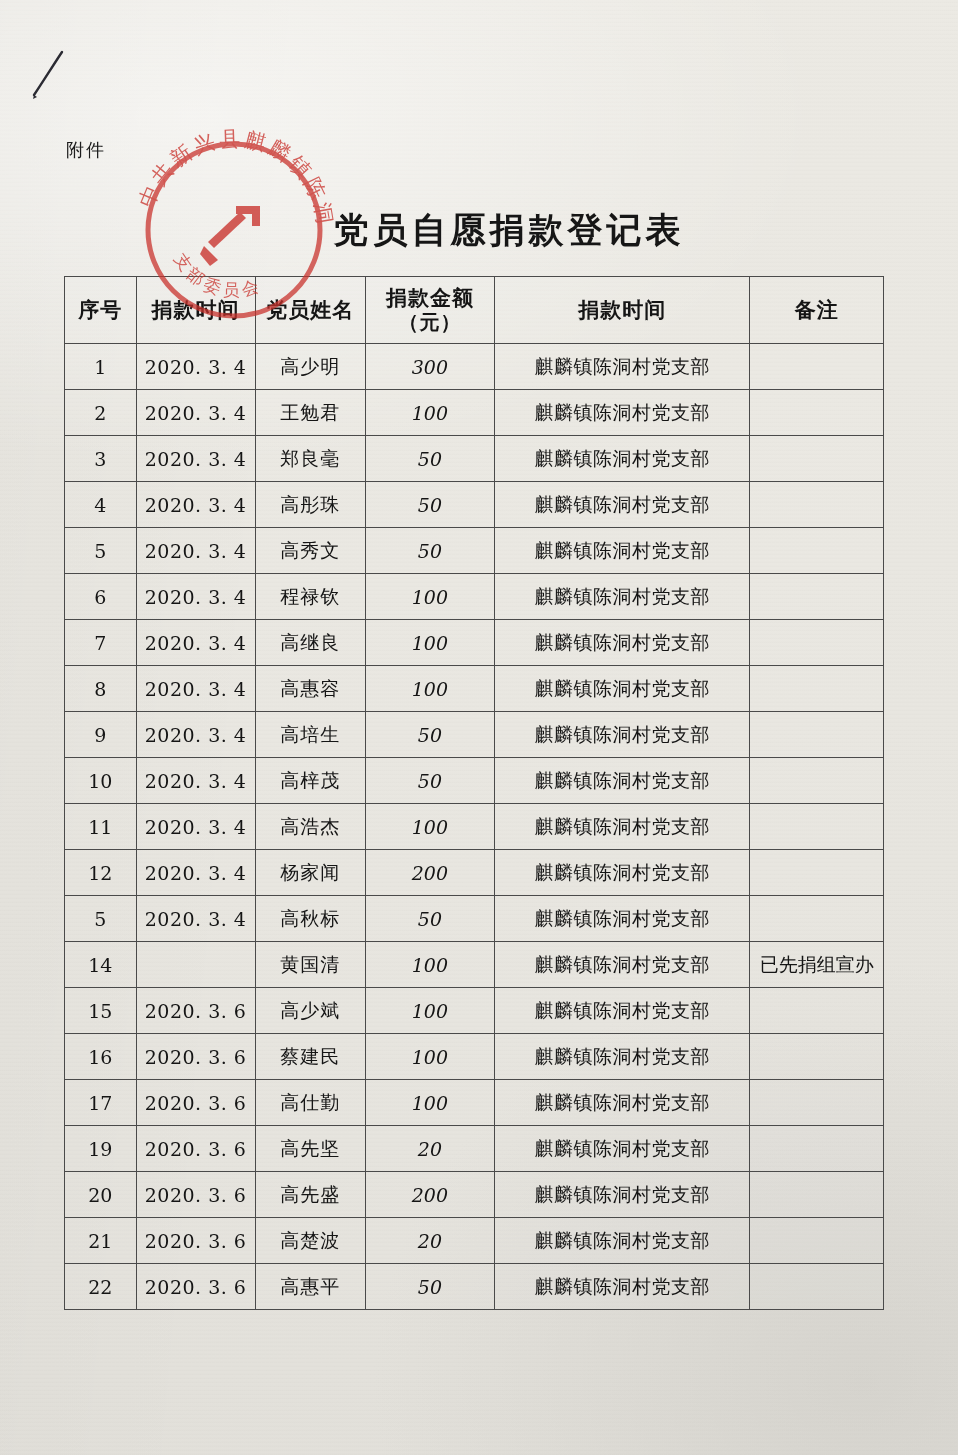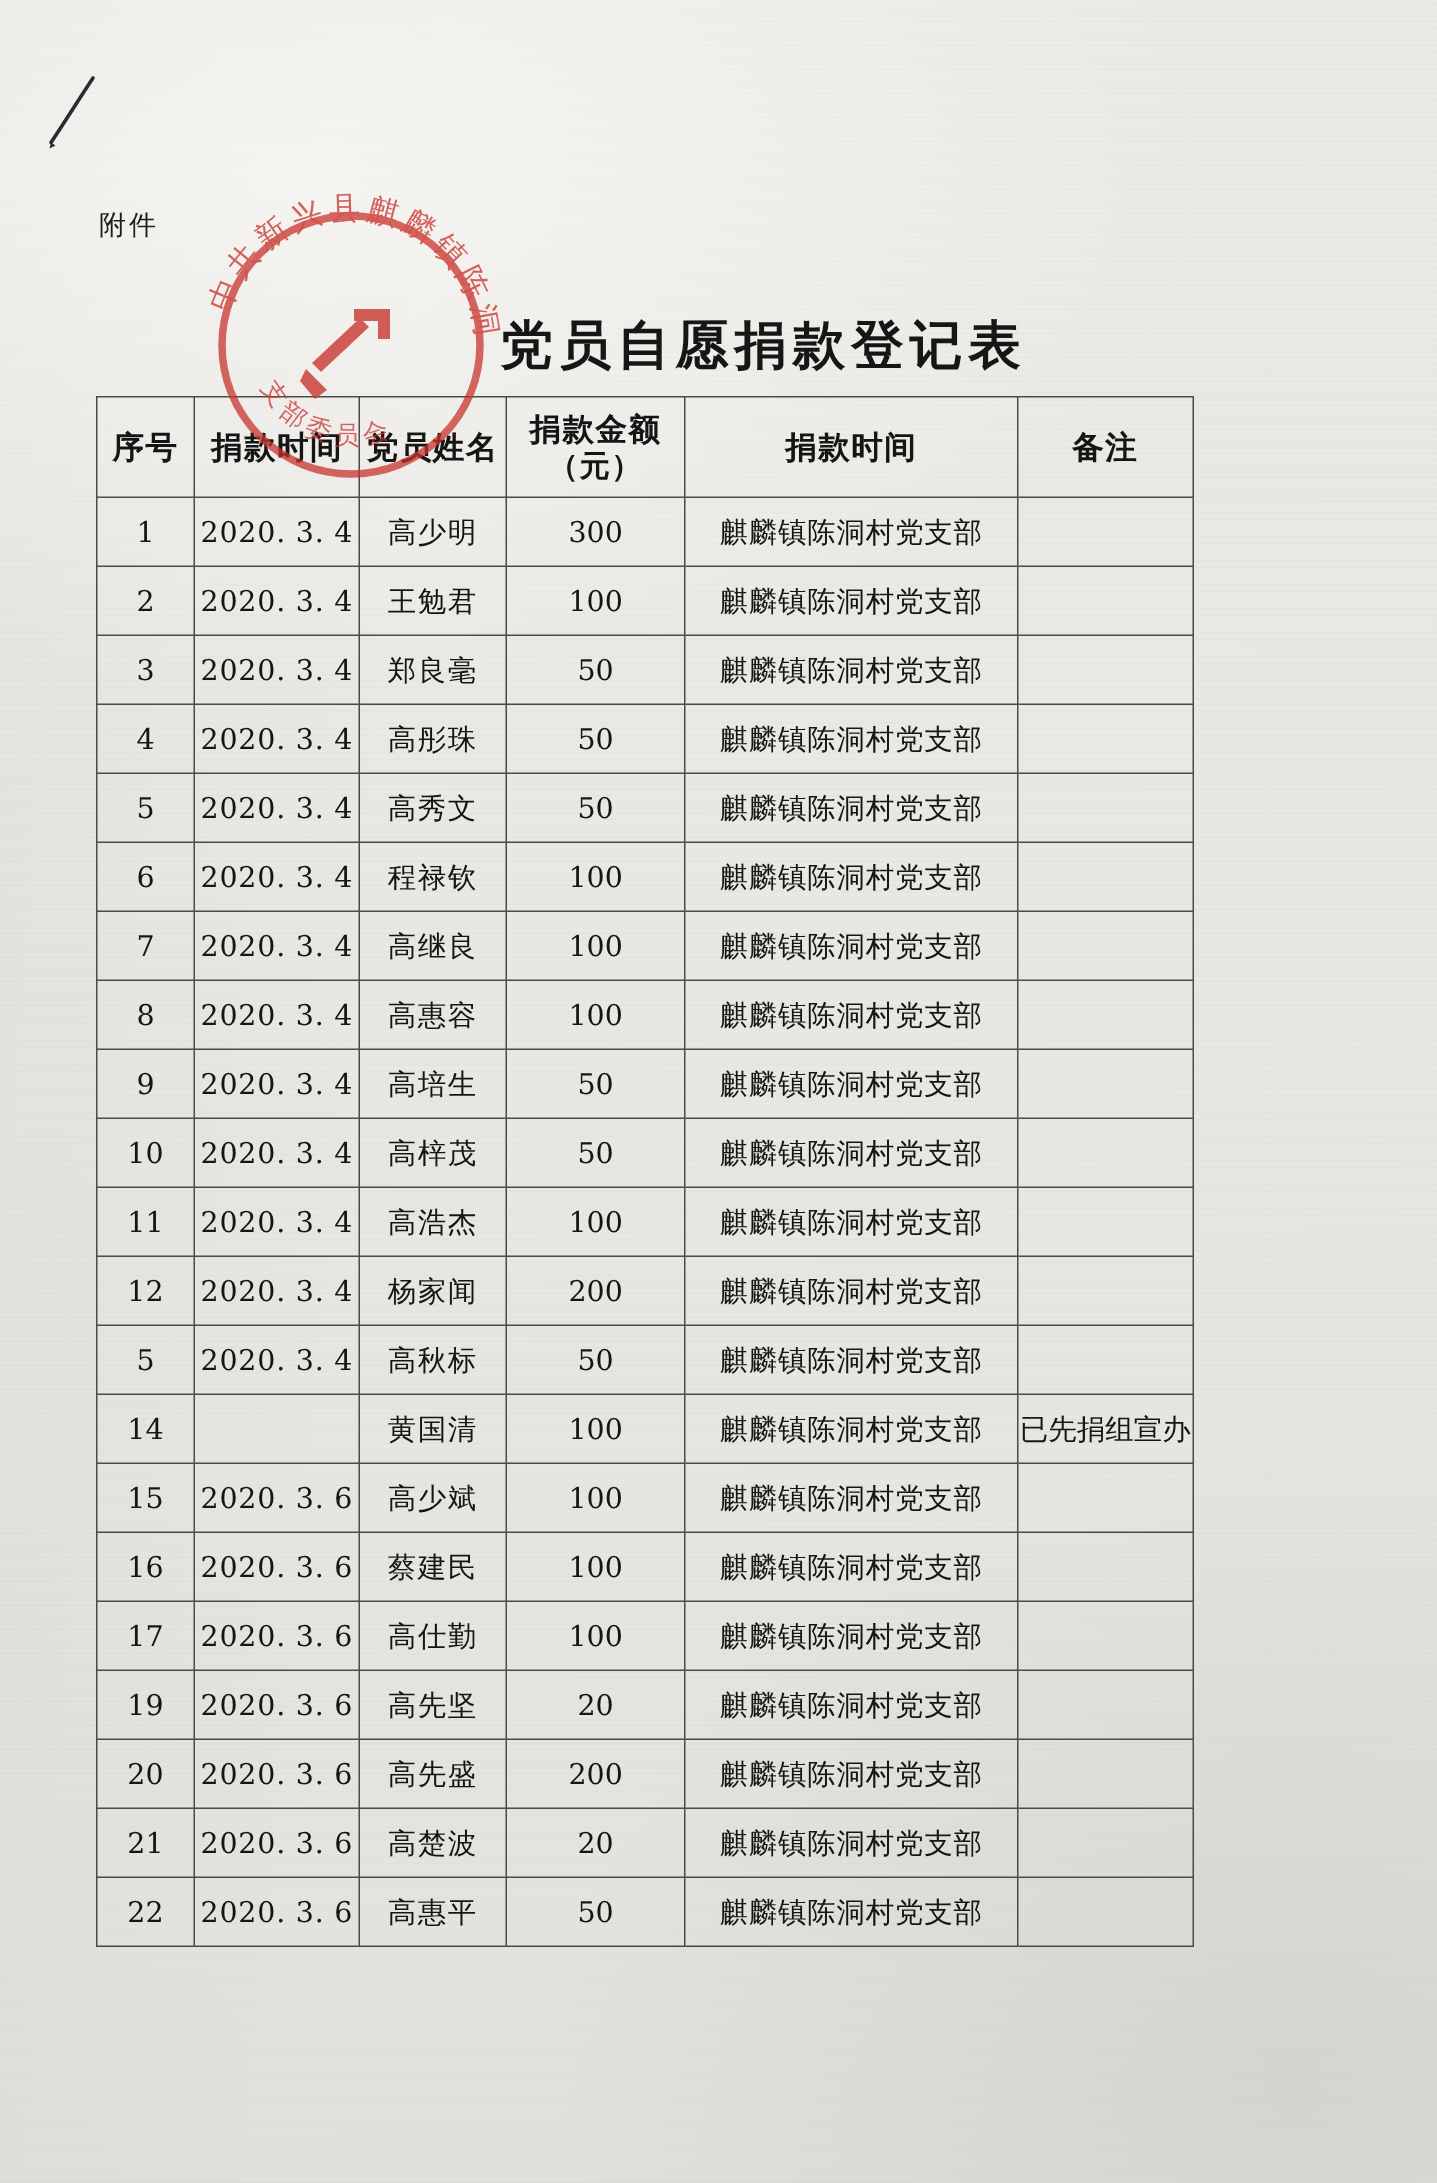--- a/index.html
+++ b/index.html
@@ -69,22 +69,22 @@
     left: 128px;
     top: 124px;
     width: 212px;
     height: 212px;
     z-index: 6;
     opacity: 0.82;
   }
   table.reg {
     position: absolute;
     left: 64px;
-    top: 264px;
-    width: 732px;
+    top: 276px;
+    width: 820px;
     border-collapse: collapse;
     background: rgba(255,255,255,0.05);
     z-index: 5;
   }
   table.reg th, table.reg td {
     border: 1.4px solid #4a4a4a;
     text-align: center;
     color: #151515;
     font-family: "DejaVu Serif", "Liberation Serif", serif;
   }
@@ -96,21 +96,21 @@
     line-height: 1.15;
   }
   table.reg tbody td {
     height: 43px;
     font-size: 19px;
     font-weight: 400;
   }
   td.c-idx { width: 70px; font-size: 16px; color: #2a2a2a; }
   td.c-date { width: 118px; font-size: 17px; letter-spacing: 0.5px; }
   td.c-name { width: 110px; letter-spacing: 1px; }
-  td.c-amt  { width: 128px; font-size: 17px; }
+  td.c-amt  { width: 128px; font-size: 17px; font-style: italic; }
   td.c-branch { width: 260px; letter-spacing: 0.5px; }
   td.c-note { width: 134px; font-size: 17px; }
   th.h-idx { width: 70px; }
   th.h-date { width: 118px; }
   th.h-name { width: 110px; }
   th.h-amt { width: 128px; }
   th.h-branch { width: 260px; }
   th.h-note { width: 134px; }
   .amt-sub { display: block; font-size: 20px; }
   

